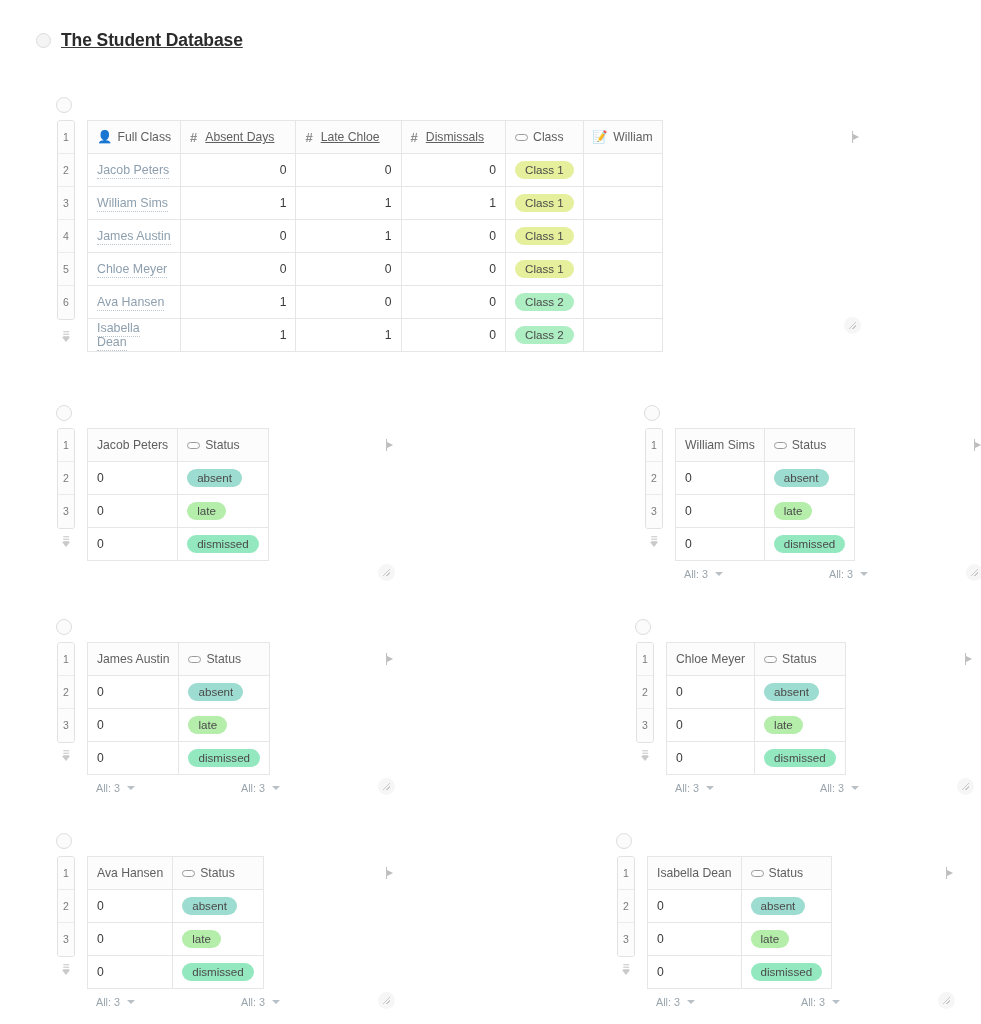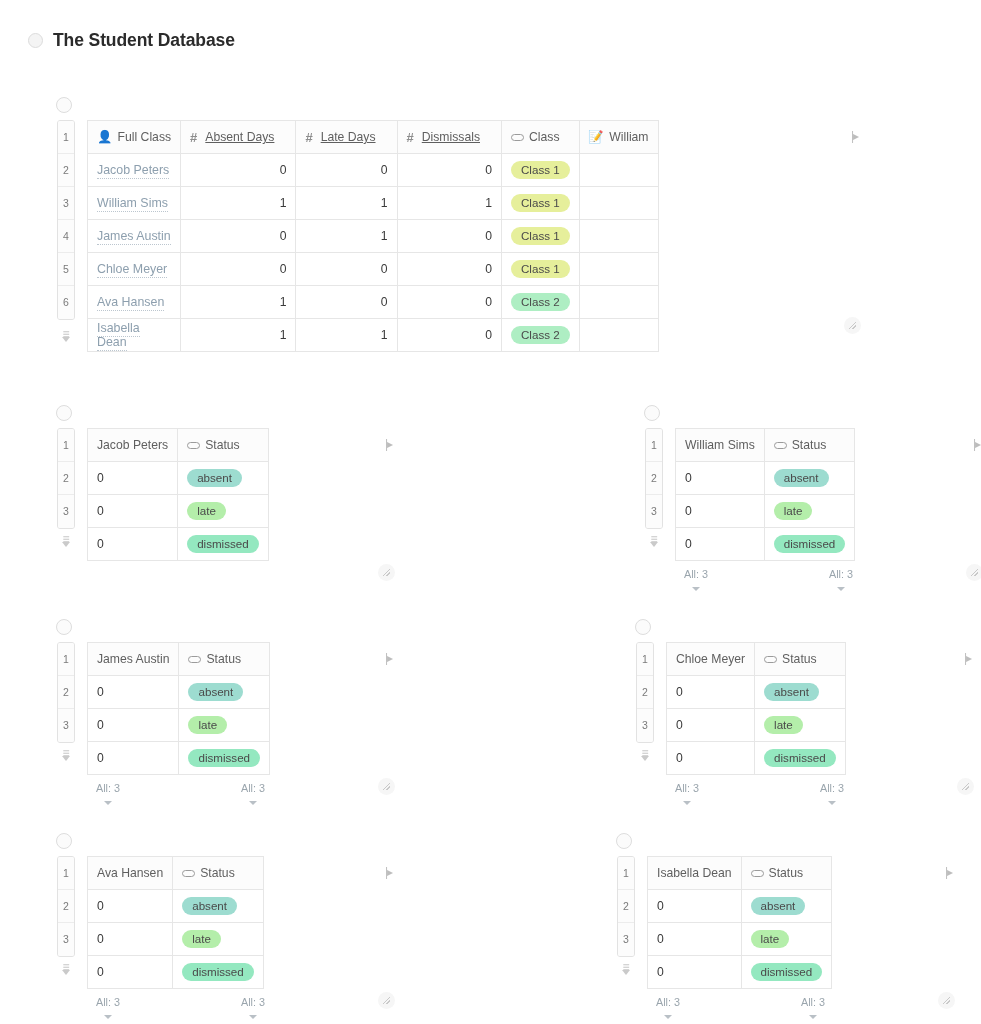--- a/index.html
+++ b/index.html
@@ -10,25 +10,26 @@
     background: #ffffff;
     font-family: "Liberation Sans", "DejaVu Sans", sans-serif;
     color: #3b3b3b;
     position: relative;
     overflow: hidden;
   }
 
   
   .page-head {
     position: absolute;
-    left: 28px;
+    left: 36px;
     top: 30px;
     display: flex;
     align-items: center;
     gap: 10px;
+    text-decoration: underline;
   }
   .head-bullet {
     width: 15px; height: 15px;
     border-radius: 50%;
     border: 1px solid #dcdcdc;
     background: #f4f4f4;
     flex: none;
   }
   .page-title {
     font-size: 17.5px;
@@ -206,21 +207,20 @@
 
   
   .agg {
     position: absolute;
     font-size: 10.8px;
     color: #9aa5ad;
     white-space: nowrap;
     display: flex;
     align-items: center;
     gap: 7px;
-    flex-direction: column;
   }
   .agg .caret {
     width: 0; height: 0;
     border-left: 4px solid transparent;
     border-right: 4px solid transparent;
     border-top: 4px solid #b9c0c6;
     display: inline-block;
   }
 </style>
 </head>
@@ -262,21 +262,21 @@
             </th>
             <th class="th-hash">
               <span class="th-inner lead">
                 <span class="ic-hash">#</span>
                 <span class="lbl">Absent Days</span>
               </span>
             </th>
             <th class="th-hash">
               <span class="th-inner lead">
                 <span class="ic-hash">#</span>
-                <span class="lbl">Late Days</span>
+                <span class="lbl">Late Chloe</span>
               </span>
             </th>
             <th class="th-hash">
               <span class="th-inner lead">
                 <span class="ic-hash">#</span>
                 <span class="lbl">Dismissals</span>
               </span>
             </th>
             <th>
               <span class="th-inner lead">

